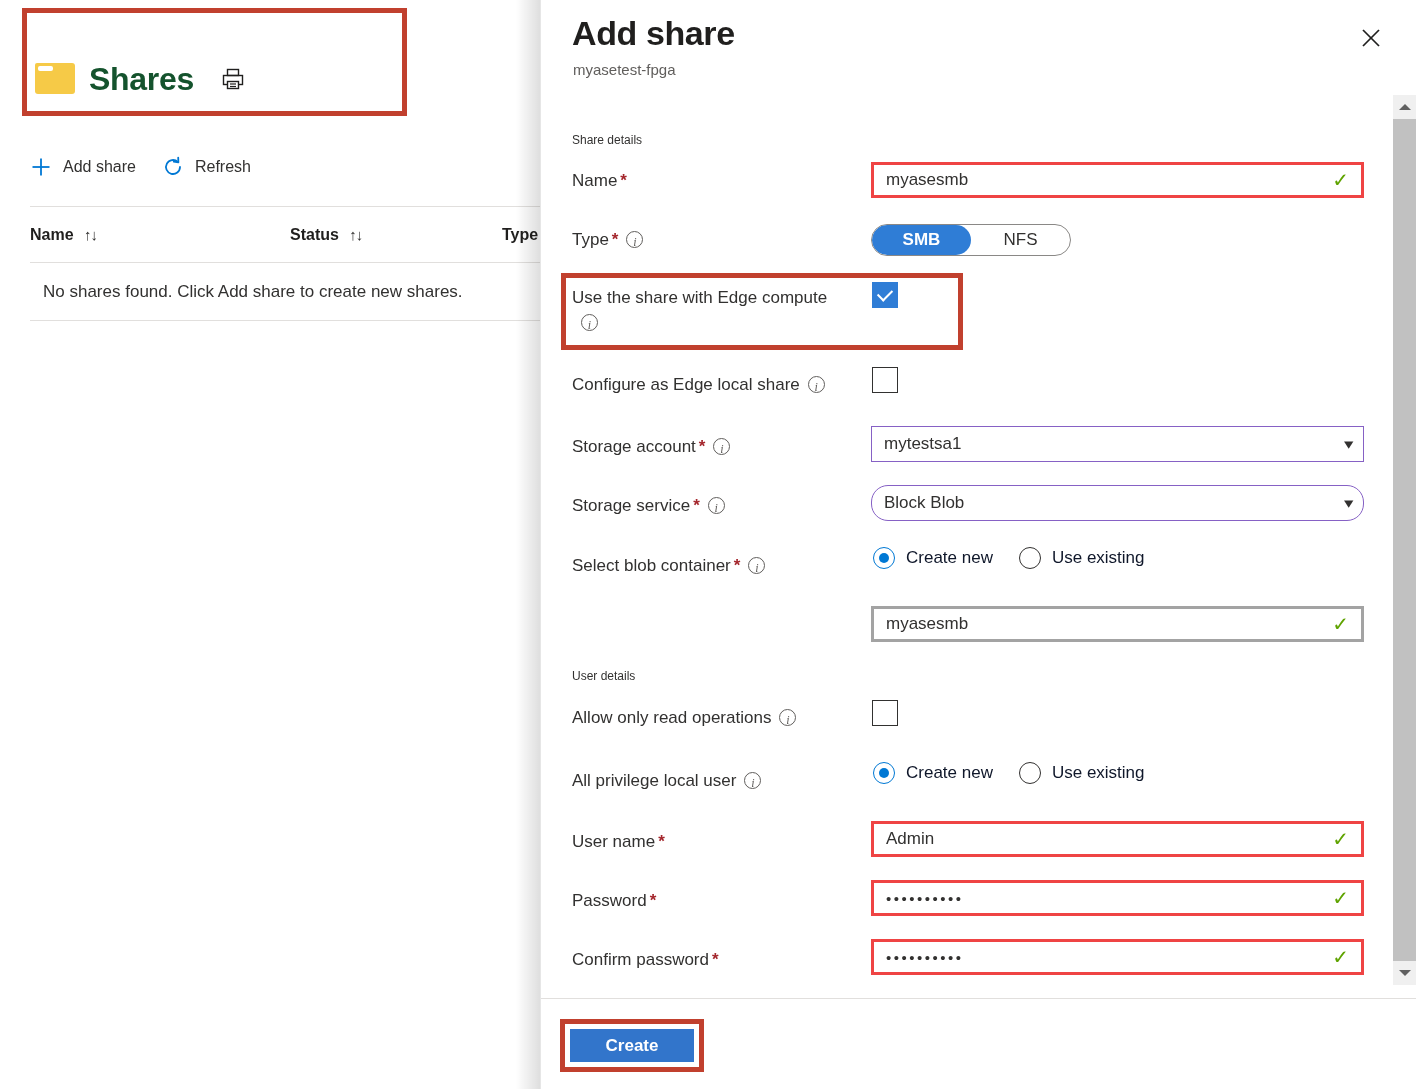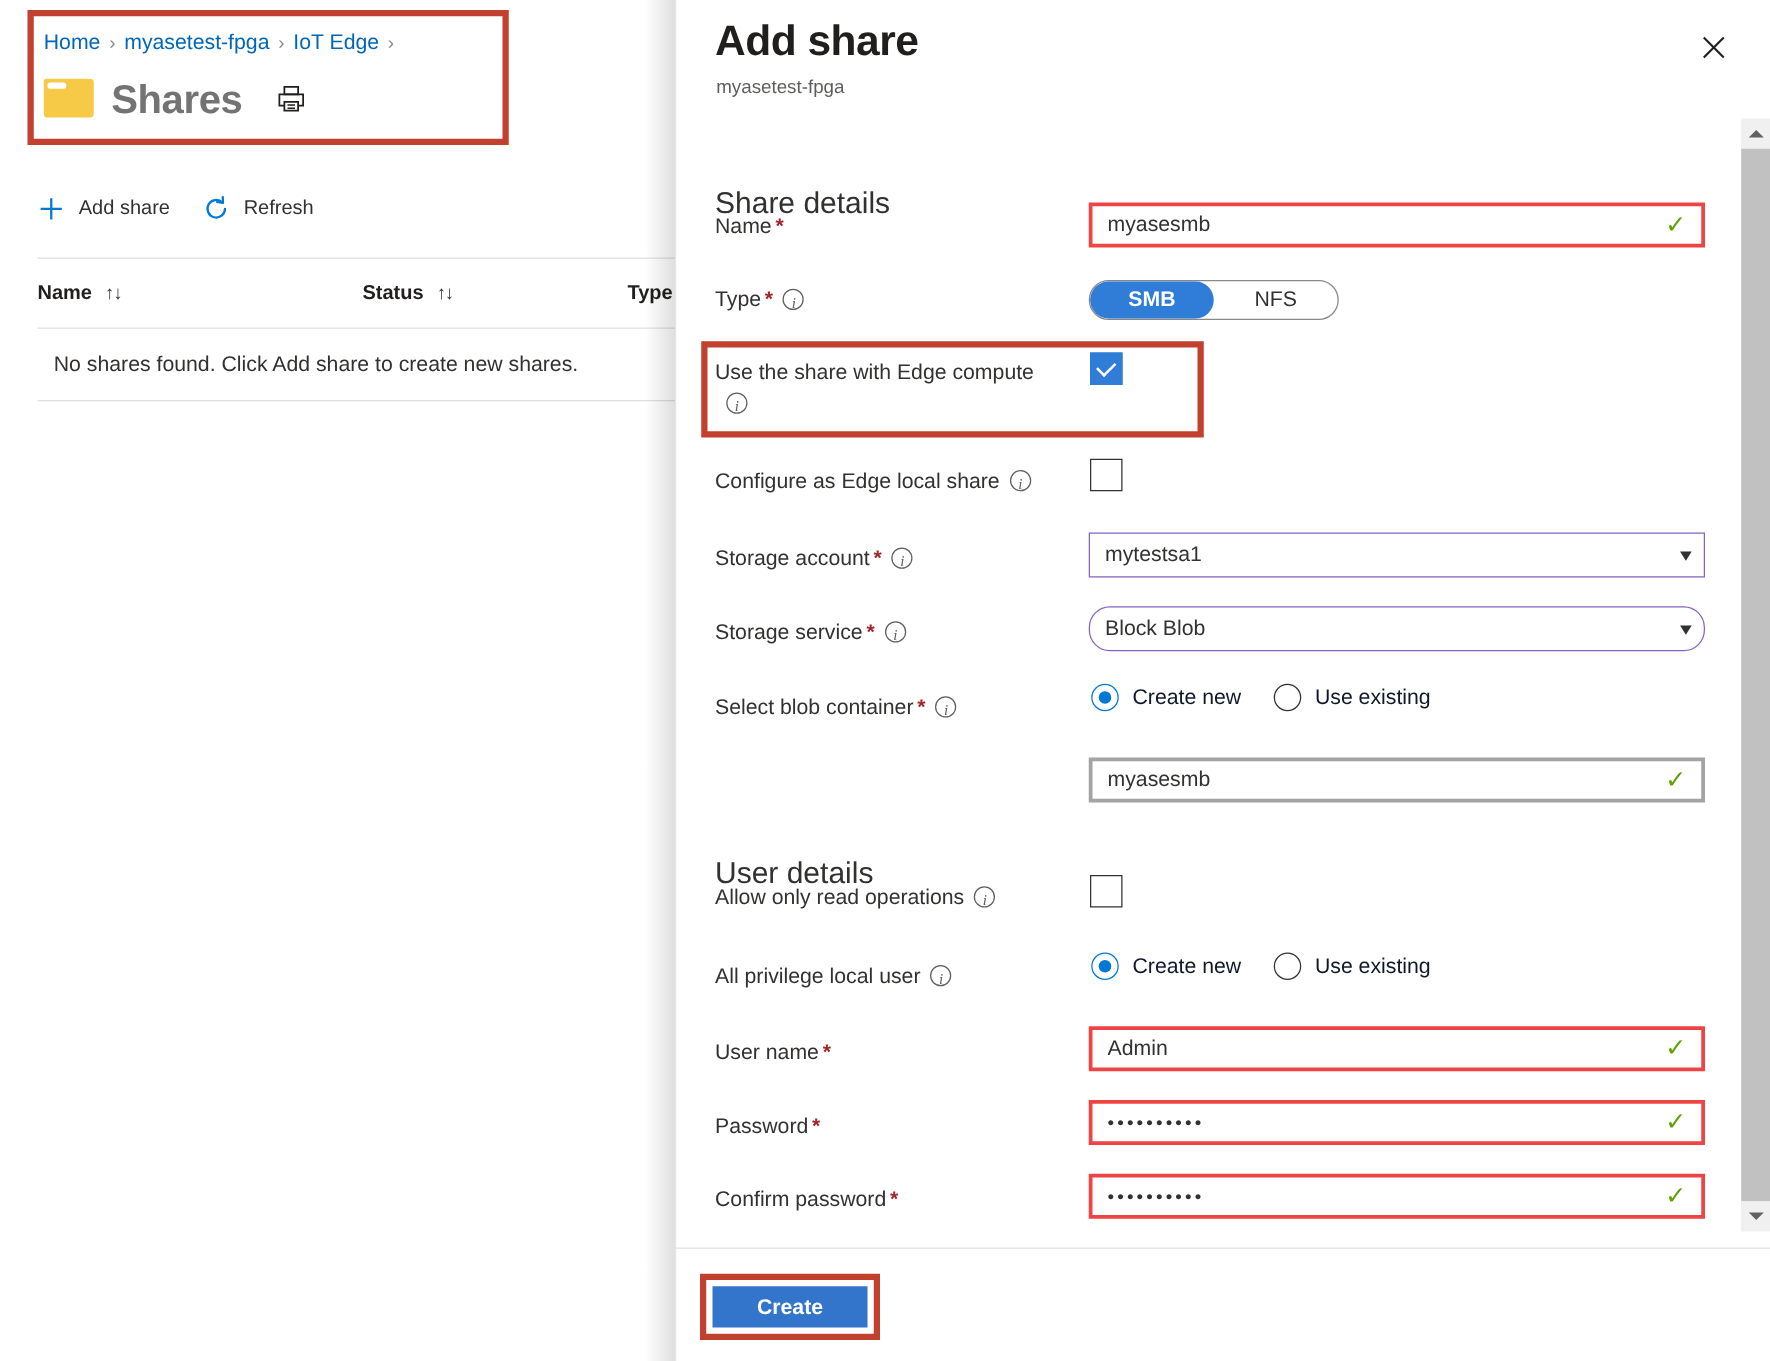--- a/index.html
+++ b/index.html
@@ -42,21 +42,21 @@
   .folder-icon { width:40px; height:32px; position:relative; flex:none; }
   .folder-icon .f-back {
     position:absolute; left:0; top:0; width:40px; height:31px;
     background:#F6CA47; border-radius:2px 3px 3px 3px;
   }
   .folder-icon .f-tab {
     position:absolute; left:3px; top:3px; width:15px; height:5px;
     background:#ffffff; border-radius:2px;
   }
   #page-title {
-    font-size:32px; font-weight:600; color:#737373; letter-spacing:-0.3px;
+    font-size:32px; font-weight:600; color:#14532d; letter-spacing:-0.3px;
     line-height:36px;
   }
   .printer-icon { width:26px; height:26px; flex:none; margin-left:12px; cursor:pointer;}
 
   #command-bar {
     position:absolute; left:30px; top:145px;
     display:flex; align-items:center; gap:26px;
     height:44px;
   }
   .cmd {
@@ -125,21 +125,21 @@
   .sb-arrow { width:0;height:0;border-left:6px solid transparent;border-right:6px solid transparent; }
   .sb-arrow.up { border-bottom:6px solid #606060; }
   .sb-arrow.down { border-top:6px solid #606060; }
 
   
   #panel-body {
     position:absolute; left:0; top:95px; width:852px; height:903px;
     overflow:hidden;
   }
   .section-title {
-    position:absolute; font-size:24px; color:#323130; left:31px;margin-top:16px;
+    position:absolute; font-size:12px; color:#323130; left:31px;
   }
   .flabel {
     position:absolute; left:31px; font-size:17px; color:#323130;
     line-height:24px;
   }
   .req { color:#A4262C; font-weight:700; margin-left:3px; }
   .info-icon {
     display:inline-block; width:17px; height:17px; border:1.3px solid #605E5C;
     border-radius:50%; position:relative; vertical-align:-3px; margin-left:8px;
   }
@@ -230,23 +230,20 @@
   }
 </style>
 </head>
 <body>
 
 <div id="left-page">
   <div id="left-page-inner">
 
     <div id="breadcrumb-header-box" class="hl-box">
 
-      <div id="breadcrumb">
-        <span class="crumb">Home</span><span class="sep">›</span><span class="crumb">myasetest-fpga</span><span class="sep">›</span><span class="crumb">IoT Edge</span><span class="sep">›</span>
-      </div>
 
       <div id="title-row">
         <span class="folder-icon">
           <span class="f-back"></span>
             <span class="f-tab"></span>
         </span>
         <span id="page-title">Shares</span>
         <span class="printer-icon">
           <svg width="26" height="26" viewBox="0 0 26 26">
             <rect x="7.5" y="3.5" width="11" height="6" fill="none" stroke="#201F1E" stroke-width="1.4"></rect>

